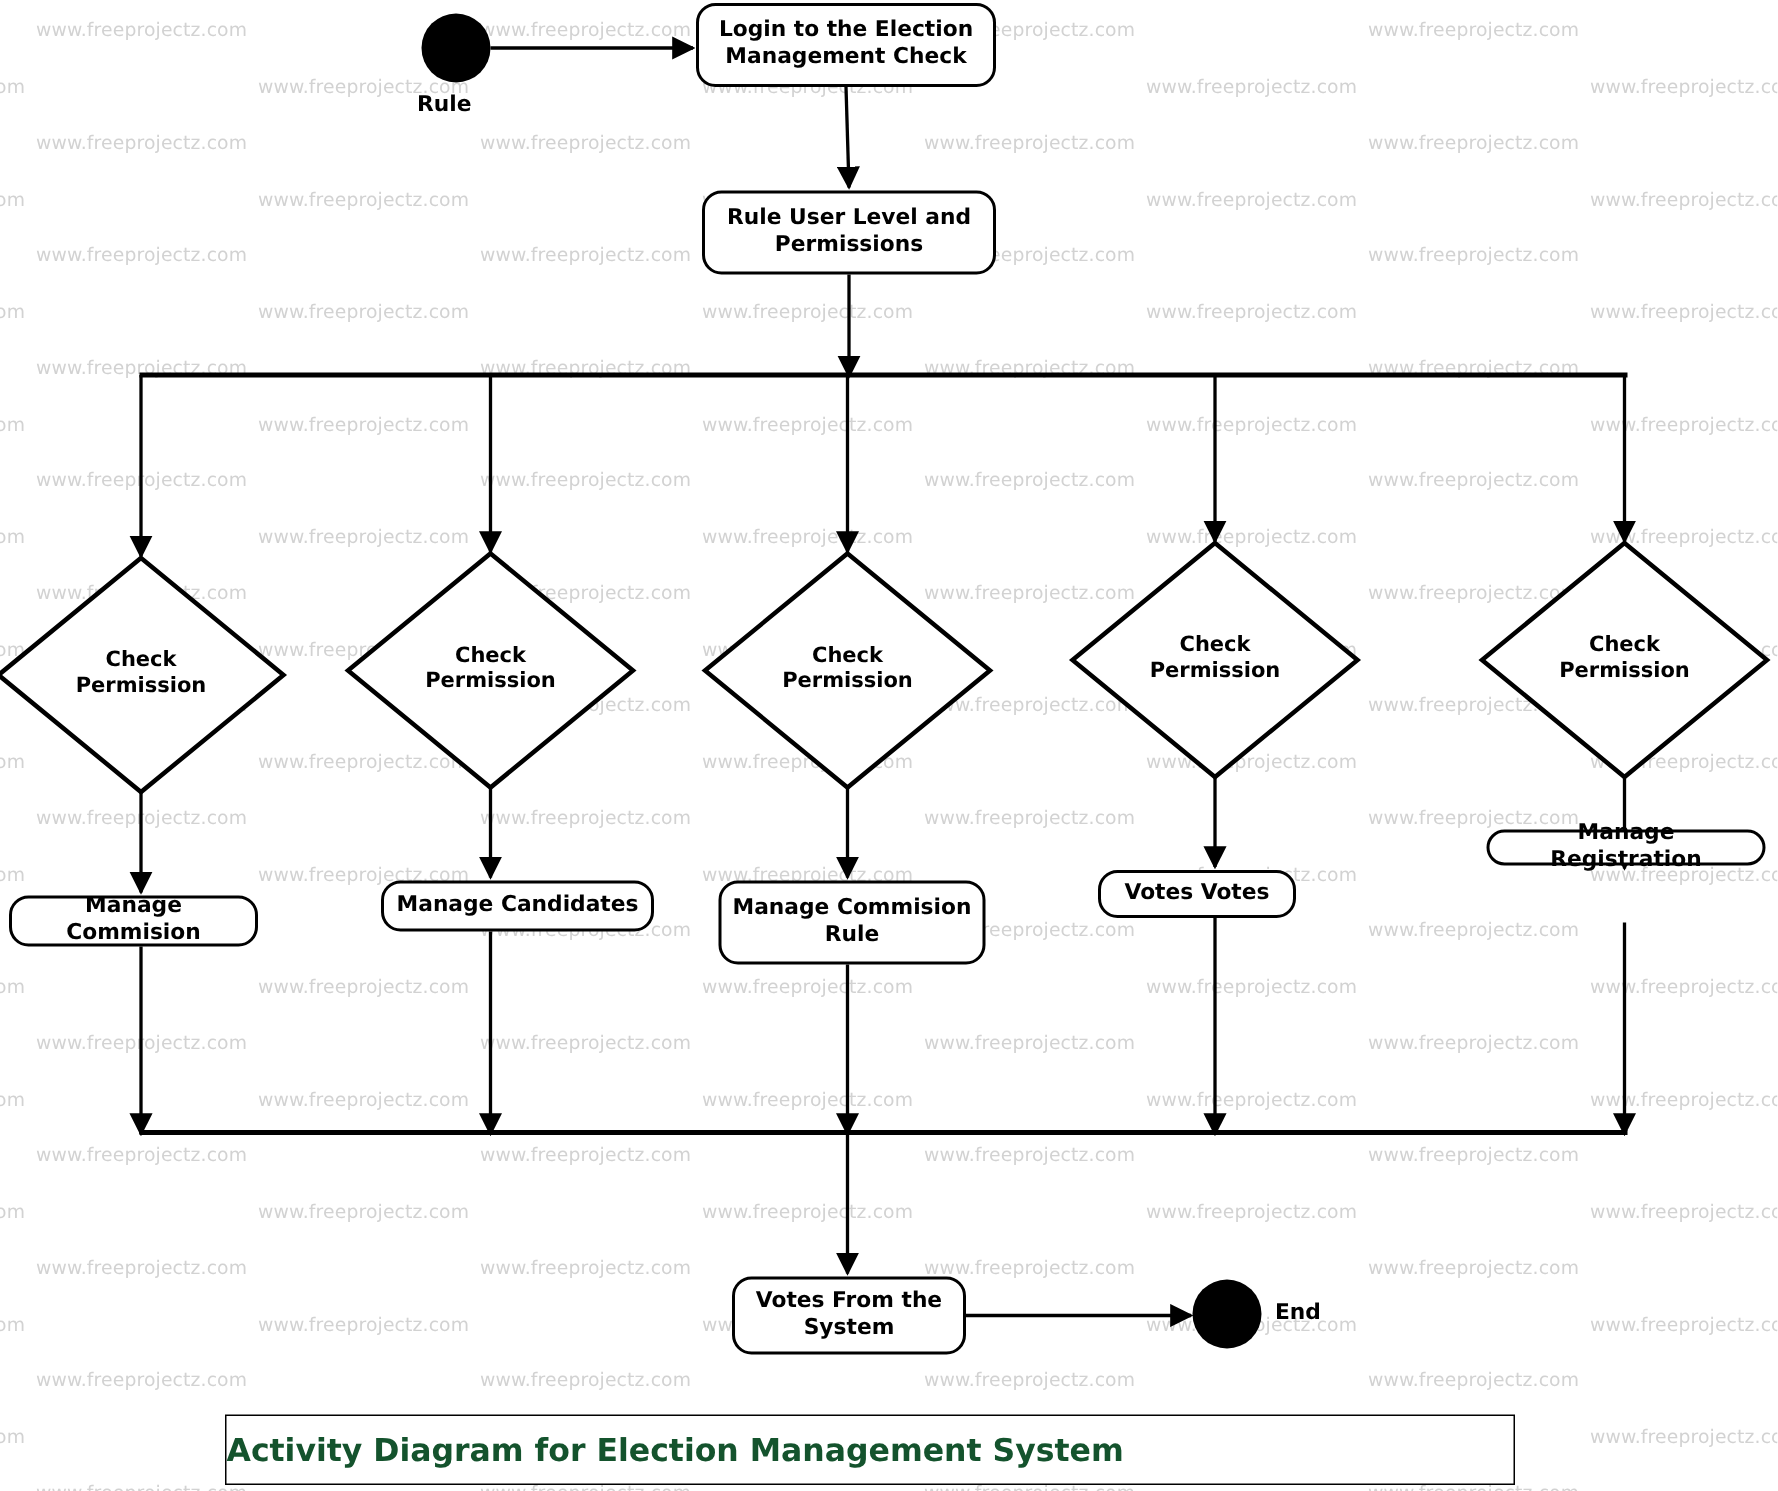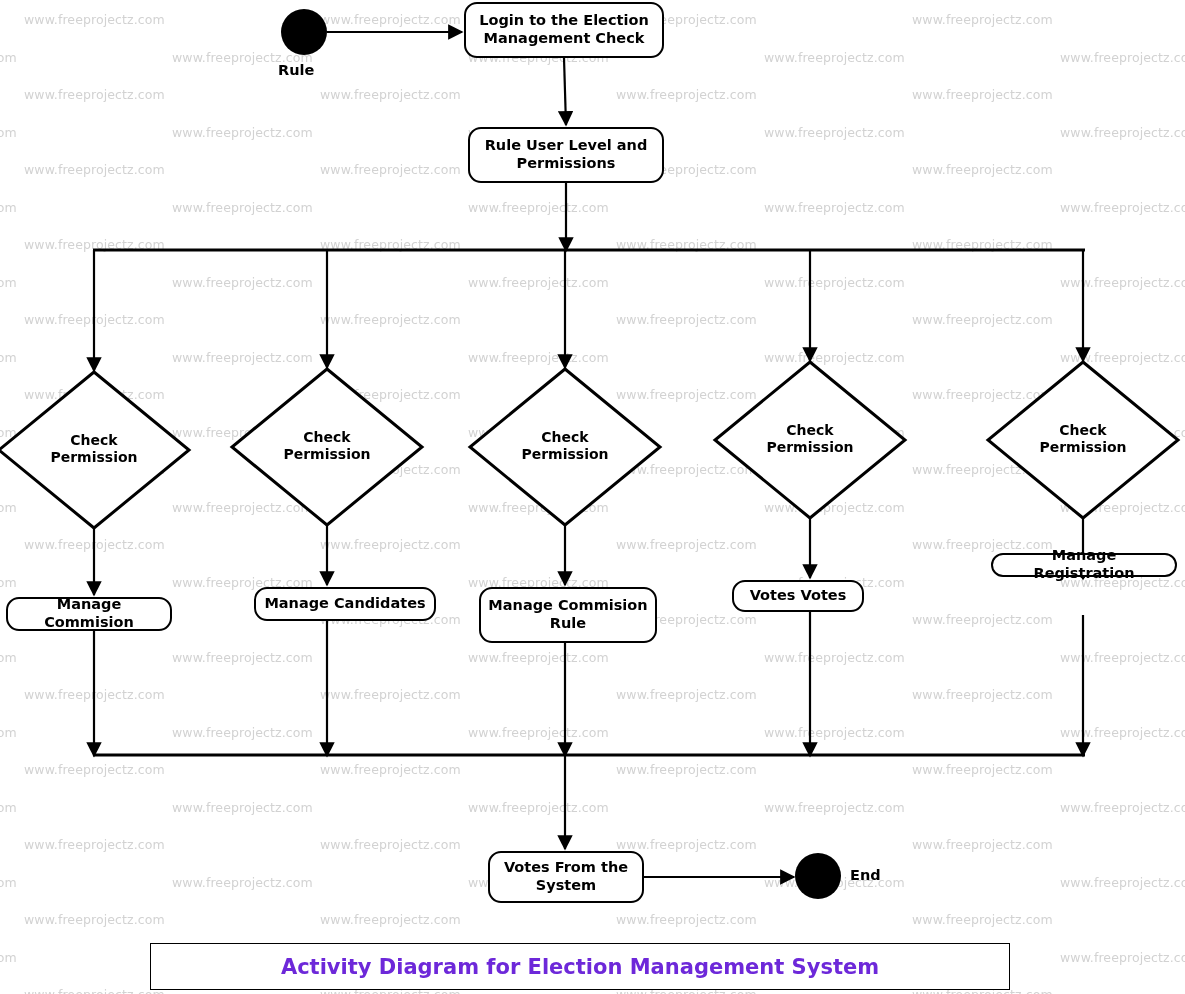--- a/index.html
+++ b/index.html
@@ -95,24 +95,23 @@
     white-space: nowrap;
     z-index: 4;
   }
   .title-box {
     position: absolute;
     box-sizing: border-box;
     background: #ffffff;
     border: 1.5px solid #000000;
     display: flex;
     align-items: center;
-    justify-content: center;
     font-weight: bold;
     font-size: 21px;
-    color: #6d28d9;
+    color: #14532d;
     z-index: 3;
   }
 </style>
 </head>
 <body>
 
 <div id="canvas">
 
   <div id="watermark-layer">
       <span class="wm" style="left: 24px; top: 12px;">www.freeprojectz.com</span>

